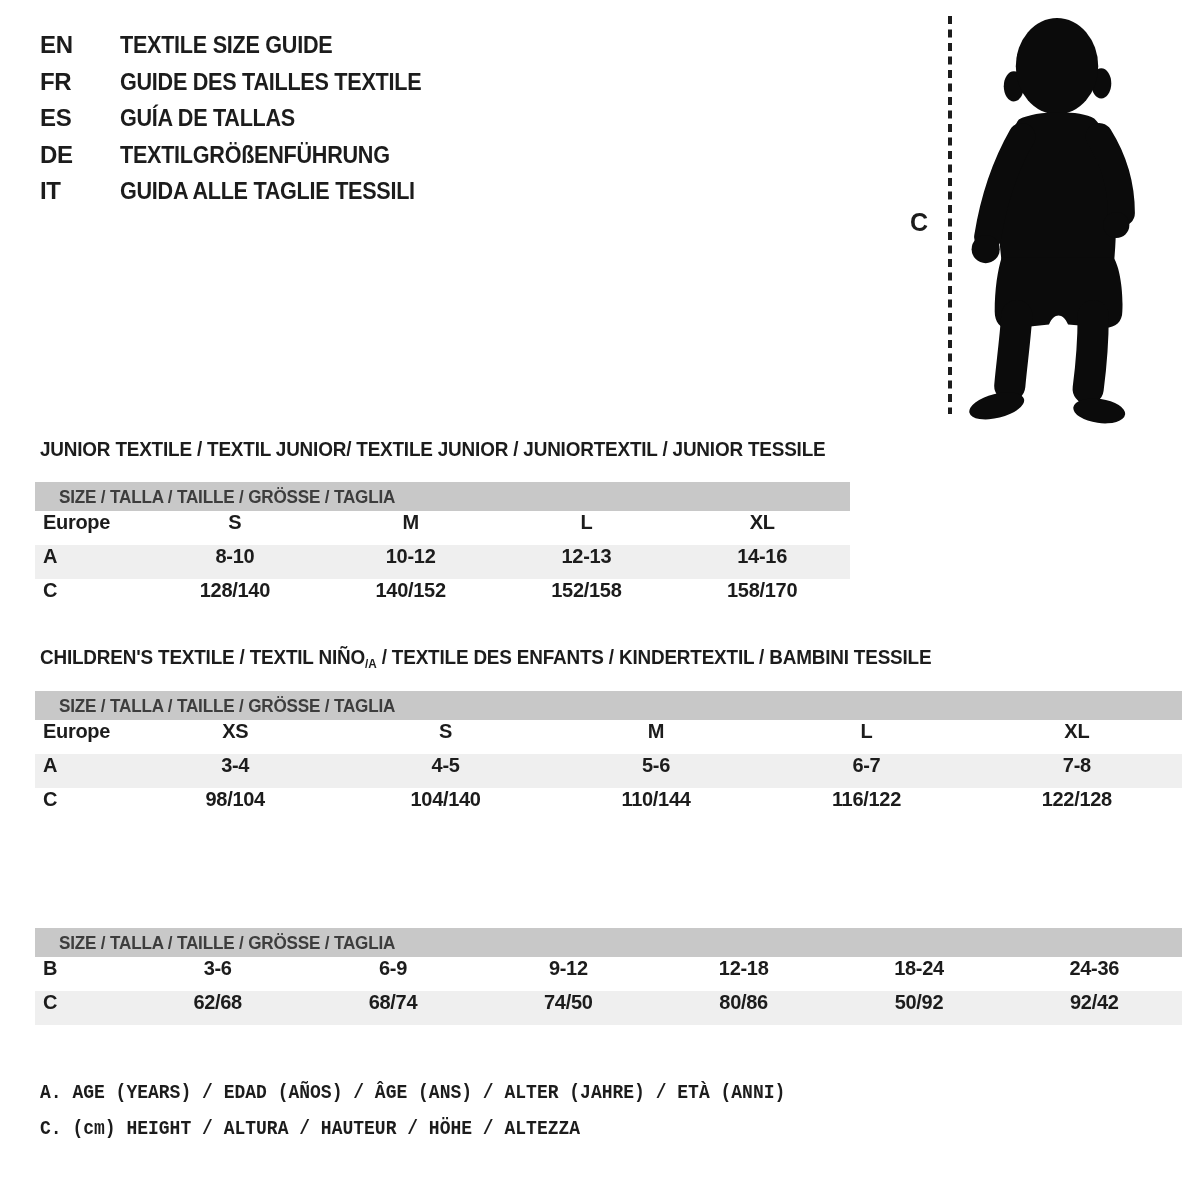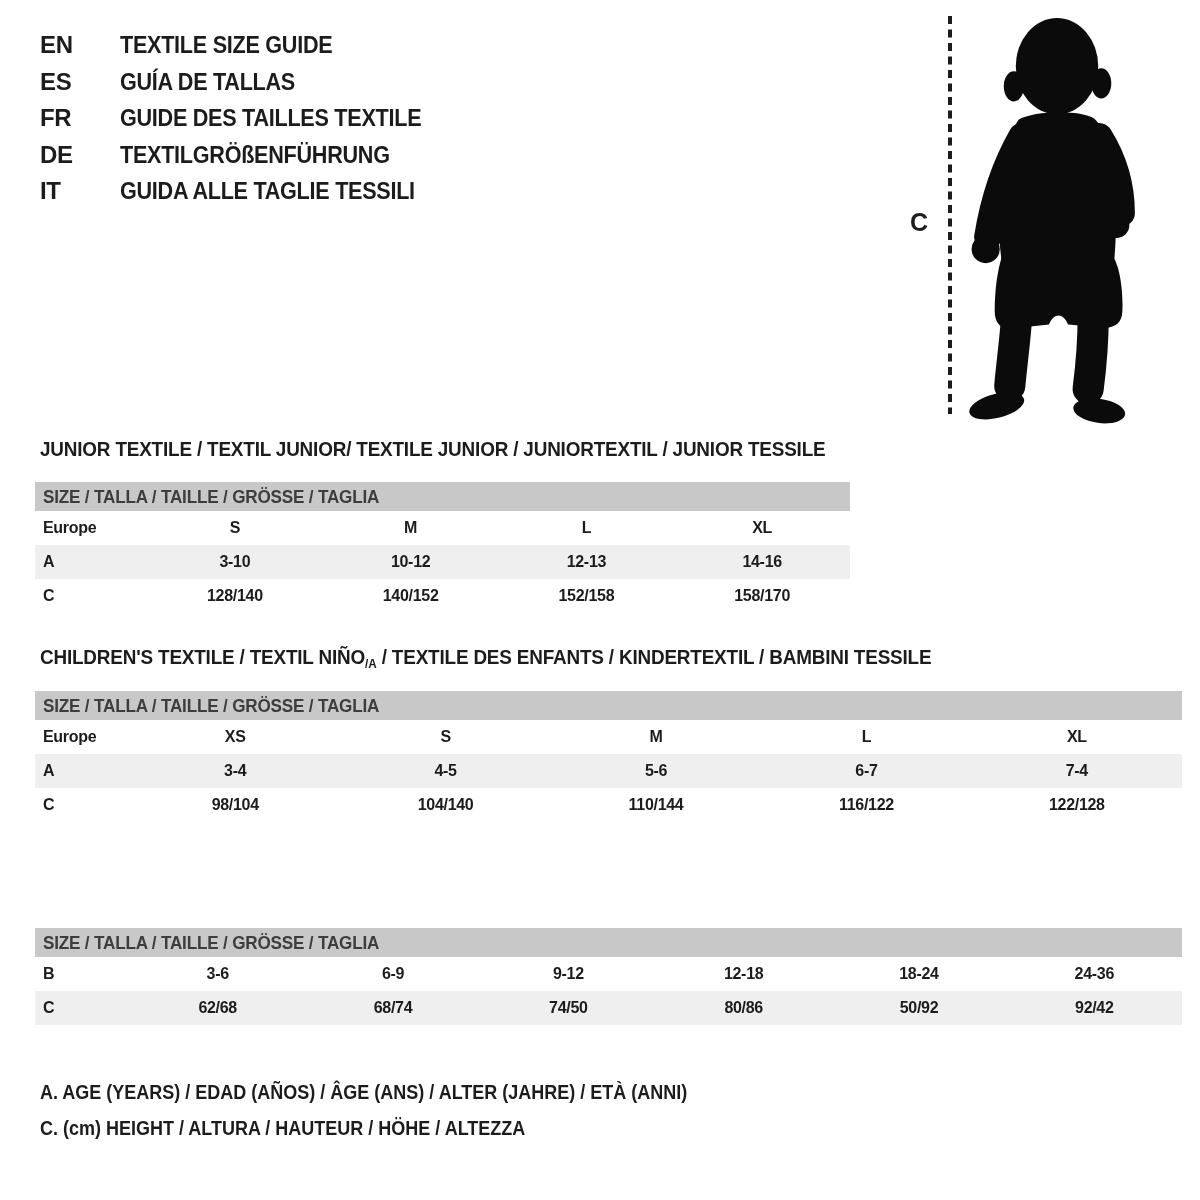--- a/index.html
+++ b/index.html
@@ -35,51 +35,51 @@
   .title-babies { top:845px; line-height:35px; }
   .sub-a { font-size:13px; vertical-align:-4px; letter-spacing:0; }
 
   
   .tbl { position:absolute; left:35px; font-weight:700; }
   .tbl-junior { top:482px; width:815px; }
   .tbl-children { top:691px; width:1147px; }
   .tbl-babies { top:928px; width:1147px; }
   .tbl-head {
     height:29px; background:var(--table-header-bg); color:var(--table-header-ink);
-    display:flex; align-items:center; padding-left:8px; box-sizing:border-box;
+    display:flex; align-items:center; padding-left:24px; box-sizing:border-box;
     font-size:19px; letter-spacing:-0.2px;
   }
-  .tbl-row { display:flex; height:34px; align-items:center; font-size:16px; letter-spacing:-0.3px; }
+  .tbl-row { display:flex; height:34px; font-size:20px; letter-spacing:-0.3px; }
   .tbl-row.alt { background:var(--row-alt-bg); }
   .cell-label { flex:none; padding-left:8px; box-sizing:border-box; }
   .tbl-junior .cell-label { width:112px; }
   .tbl-children .cell-label, .tbl-babies .cell-label { width:95px; }
   .cell { flex:1; text-align:center; }
 
   
-  .legend { position:absolute; left:40px; top:1074px; font-size:20px; font-weight:700; }
+  .legend { position:absolute; left:40px; top:1074px; font-size:20px; font-weight:700;font-family:Liberation Mono, monospace; }
   .legend-line { height:36.5px; display:flex; align-items:center; }
 </style>
 </head>
 <body>
 
 <div class="canvas">
 
   <div class="langs">
     <div class="lang-row">
       <span class="lang-code">EN</span>
       <span class="cond">TEXTILE SIZE GUIDE</span>
     </div>
     <div class="lang-row">
+      <span class="lang-code">FR</span>
+      <span class="cond">GUIDE DES TAILLES TEXTILE</span>
+    </div>
+    <div class="lang-row">
       <span class="lang-code">ES</span>
       <span class="cond">GUÍA DE TALLAS</span>
-    </div>
-    <div class="lang-row">
-      <span class="lang-code">FR</span>
-      <span class="cond">GUIDE DES TAILLES TEXTILE</span>
     </div>
     <div class="lang-row">
       <span class="lang-code">DE</span>
       <span class="cond">TEXTILGRÖßENFÜHRUNG</span>
     </div>
     <div class="lang-row">
       <span class="lang-code">IT</span>
       <span class="cond">GUIDA ALLE TAGLIE TESSILI</span>
     </div>
   </div>
@@ -113,21 +113,21 @@
     </div>
     <div class="tbl-row">
       <span class="cell-label">Europe</span>
       <span class="cell">S</span>
       <span class="cell">M</span>
       <span class="cell">L</span>
       <span class="cell">XL</span>
     </div>
     <div class="tbl-row alt">
       <span class="cell-label">A</span>
-      <span class="cell">3-10</span>
+      <span class="cell">8-10</span>
       <span class="cell">10-12</span>
       <span class="cell">12-13</span>
       <span class="cell">14-16</span>
     </div>
     <div class="tbl-row">
       <span class="cell-label">C</span>
       <span class="cell">128/140</span>
       <span class="cell">140/152</span>
       <span class="cell">152/158</span>
       <span class="cell">158/170</span>
@@ -146,21 +146,21 @@
       <span class="cell">M</span>
       <span class="cell">L</span>
       <span class="cell">XL</span>
     </div>
     <div class="tbl-row alt">
       <span class="cell-label">A</span>
       <span class="cell">3-4</span>
       <span class="cell">4-5</span>
       <span class="cell">5-6</span>
       <span class="cell">6-7</span>
-      <span class="cell">7-4</span>
+      <span class="cell">7-8</span>
     </div>
     <div class="tbl-row">
       <span class="cell-label">C</span>
       <span class="cell">98/104</span>
       <span class="cell">104/140</span>
       <span class="cell">110/144</span>
       <span class="cell">116/122</span>
       <span class="cell">122/128</span>
     </div>
   </div>

